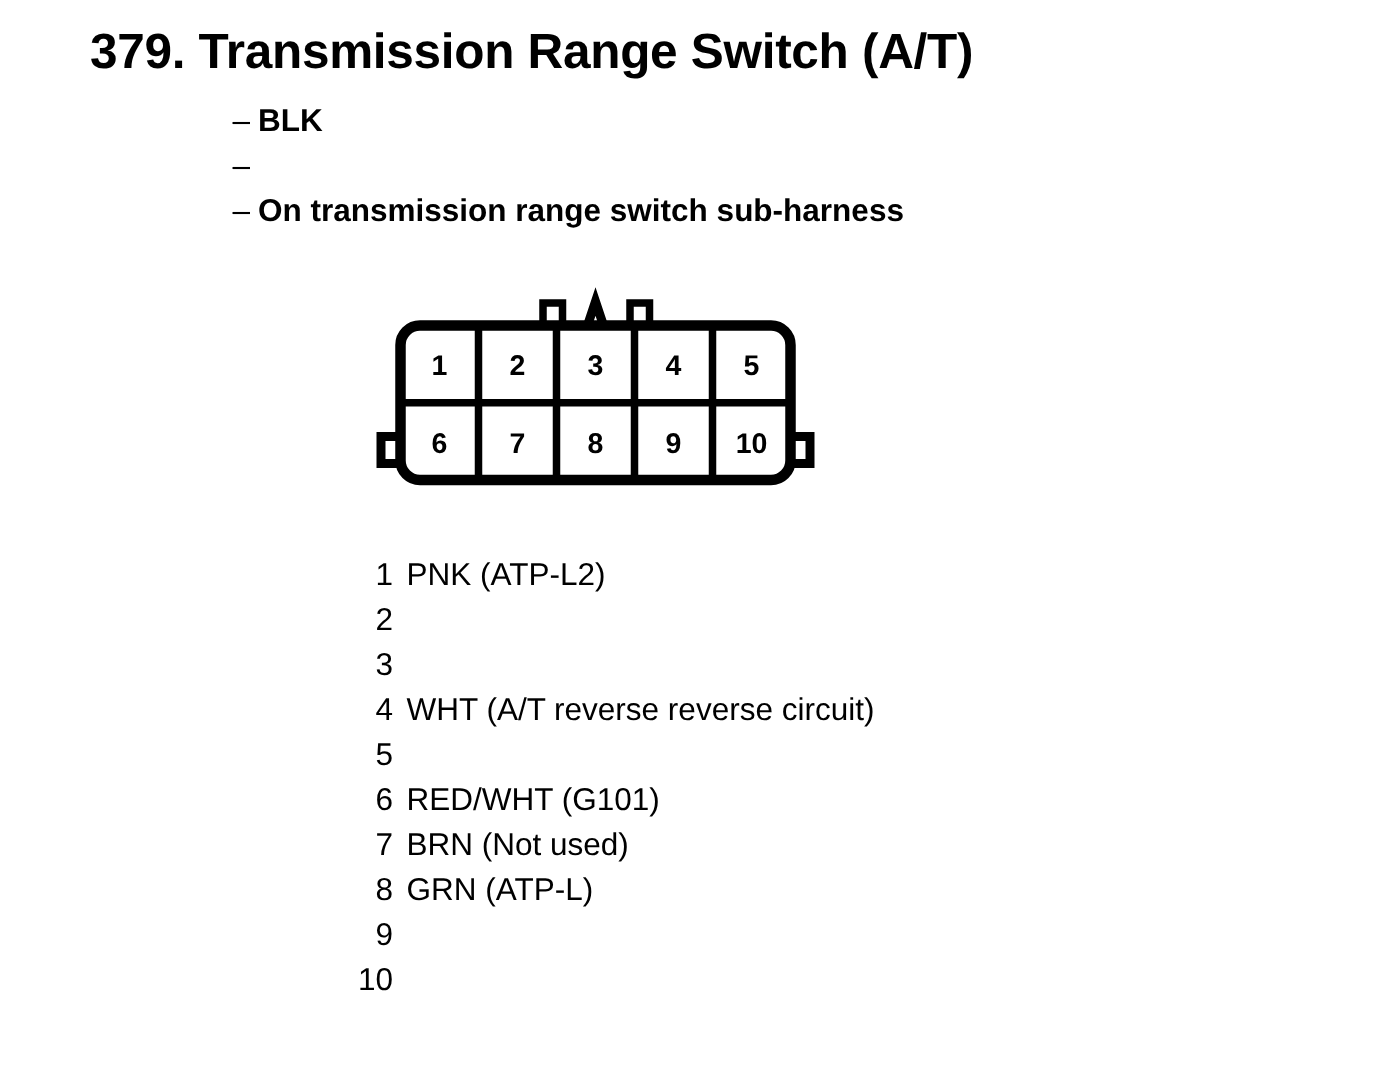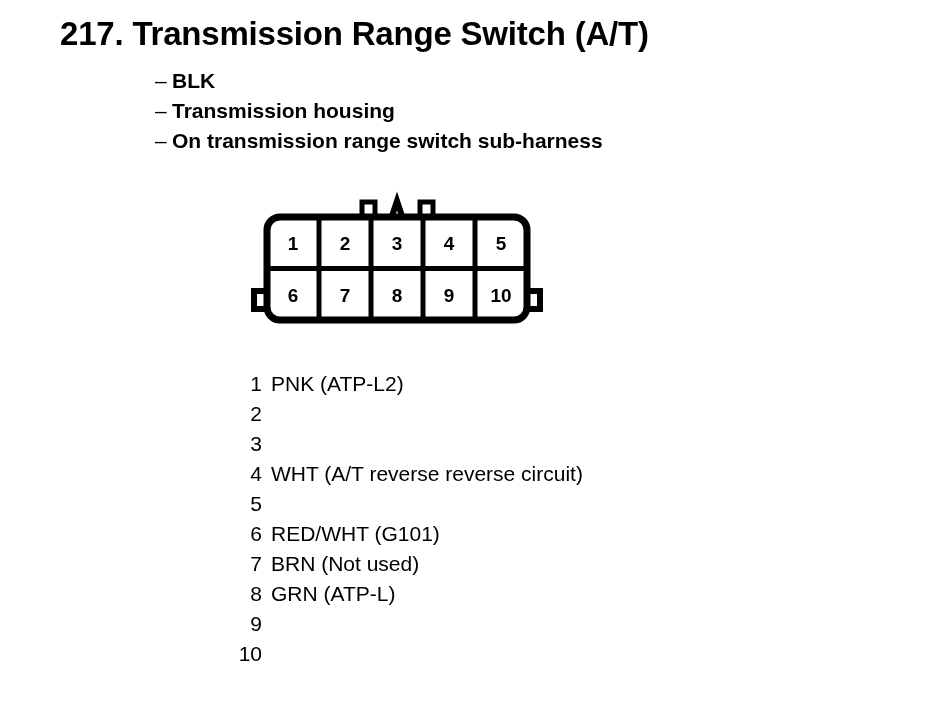--- a/index.html
+++ b/index.html
@@ -95,30 +95,29 @@
   }
   .pin-row-label {
     padding-left: 9px;
     font-size: 21px;
     line-height: 30px;
   }
 </style>
 </head>
 <body>
 
-<div class="page-title">217. Transmission Range Switch (A/T)</div>
+<div class="page-title">379. Transmission Range Switch (A/T)</div>
 
 <div class="dash-list">
   <div class="dash-row">
     <span class="dash-mark">–</span>
     <span class="dash-text">BLK</span>
   </div>
   <div class="dash-row">
     <span class="dash-mark">–</span>
-    <span class="dash-text">Transmission housing</span>
   </div>
   <div class="dash-row">
     <span class="dash-mark">–</span>
     <span class="dash-text">On transmission range switch sub-harness</span>
   </div>
 </div>
 
 <div class="connector-wrap">
   <svg class="connector-svg" viewBox="0 0 330 145" xmlns="http://www.w3.org/2000/svg">
 

